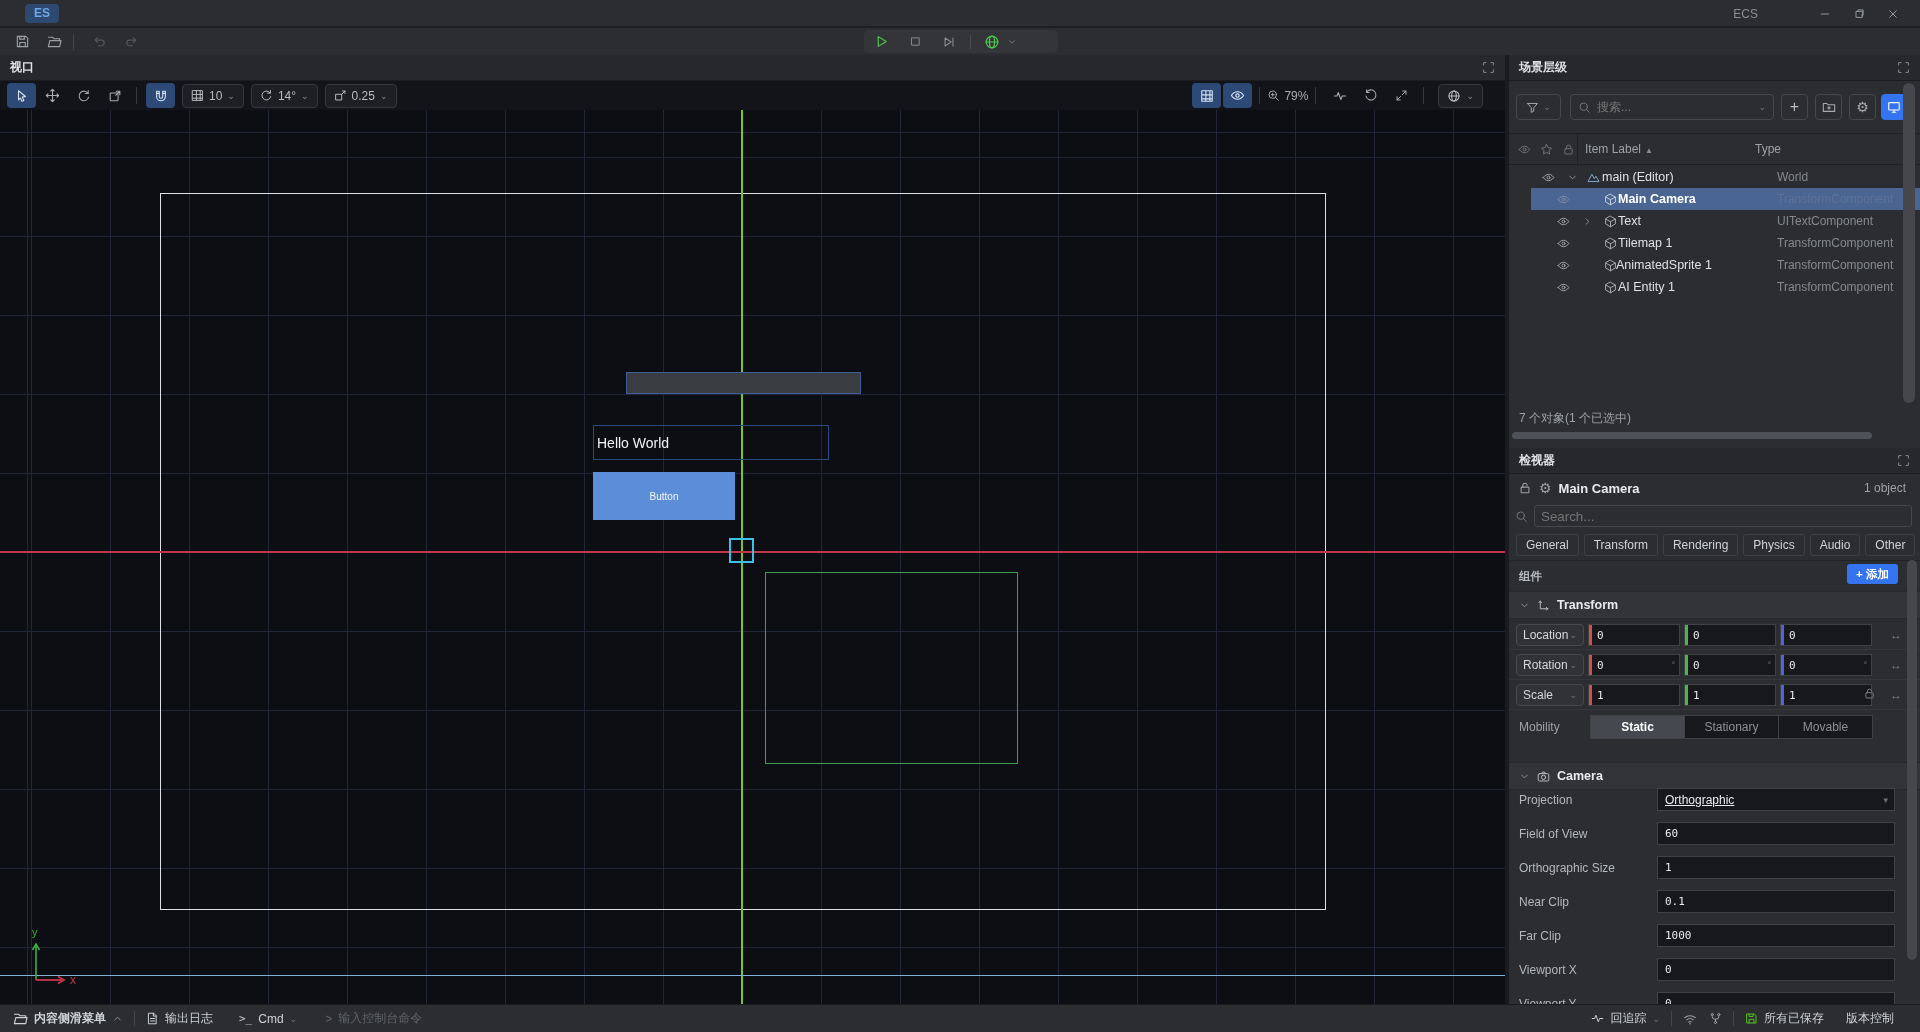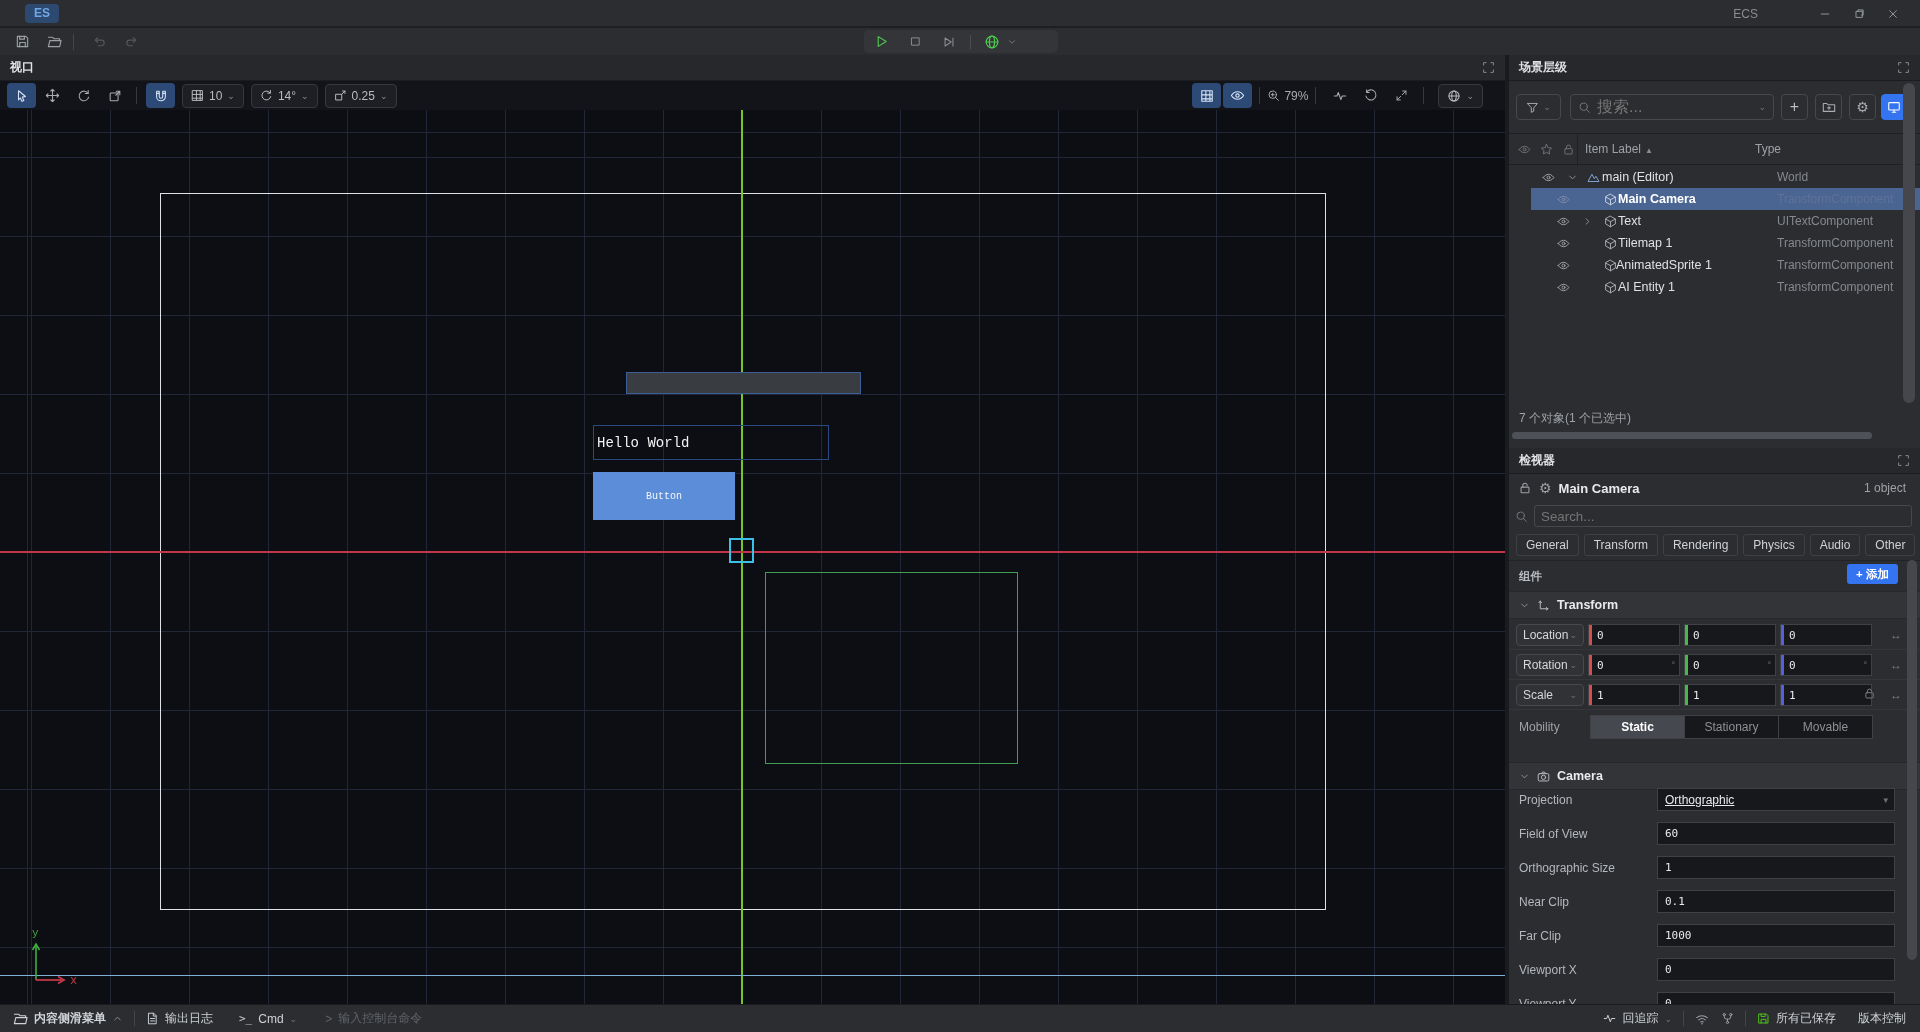--- a/index.html
+++ b/index.html
@@ -49,21 +49,21 @@
     display:flex; align-items:center; padding:0 8px; color:#b9bcc1; gap:5px; font-size:12px; }
   .vchip .caret, .caret { font-size:9px; color:#8a8d91; }
   .vp-right { position:absolute; right:22px; top:26px; height:29px; display:flex; align-items:center; }
   .zoom-label { display:flex; align-items:center; gap:4px; color:#a8abb0; font-size:12px; }
 
   
   .canvas { position:absolute; left:0; top:55px; width:1505px; height:894px; background:#0c0e13; overflow:hidden;
     background-image:
       repeating-linear-gradient(to right, #212739 0 1px, transparent 1px 79px),
       repeating-linear-gradient(to bottom, #212739 0 1px, transparent 1px 79px);
-    background-position: 31px 0, 0 47px; font-family: Liberation Mono, monospace; }
+    background-position: 31px 0, 0 47px; }
   .cam-bounds { position:absolute; left:160px; top:83px; width:1166px; height:717px; border:1px solid #dde0e5; }
   .green-vline { position:absolute; left:741px; top:0; width:2px; height:894px; background:#79c525; }
   .red-hline { position:absolute; left:0; top:441px; width:1505px; height:2px; background:#c23747; }
   .blue-hline { position:absolute; left:0; top:865px; width:1505px; height:1px; background:#7fb1d8; }
   .gray-bar { position:absolute; left:626px; top:262px; width:235px; height:22px; background:#393c41; border:1px solid #3c5e93; }
   .hello-box { position:absolute; left:593px; top:315px; width:236px; height:35px; border:1px solid #2a4a7f;
     display:flex; align-items:center; color:#f2f3f5; font-size:14px; padding-left:3px; }
   .ui-button { position:absolute; left:593px; top:362px; width:142px; height:48px; background:#5b8dd9;
     display:flex; align-items:center; justify-content:center; color:#f5f7fa; font-size:10px; }
   .sel-square { position:absolute; left:729px; top:428px; width:25px; height:25px; border:2px solid #3bc1e8; }
@@ -74,21 +74,21 @@
   .right-col { position:absolute; left:1505px; top:55px; width:415px; height:949px; background:#2b2d30; border-left:4px solid #1a1b1e; }
 
   
   .hier { position:absolute; left:0; top:0; width:411px; height:393px; }
   .hier-toolbar { position:absolute; left:0; top:26px; width:411px; height:52px; display:flex; align-items:center; }
   .sq-btn { height:26px; border:1px solid #46484c; border-radius:4px; background:transparent; color:#a8abb0;
     display:flex; align-items:center; justify-content:center; }
   .filter-btn { position:absolute; left:7px; width:45px; gap:4px; }
   .hier-search { position:absolute; left:61px; width:204px; height:26px; border:1px solid #46484c; border-radius:4px;
     display:flex; align-items:center; padding:0 7px; gap:6px; color:#73767b; }
-  .hier-search input { flex:1; background:transparent; border:none; outline:none; color:#cfd2d6; font-size:16px;
+  .hier-search input { flex:1; background:transparent; border:none; outline:none; color:#cfd2d6; font-size:12px;
     font-family:"Liberation Sans",sans-serif; min-width:0; }
   .hs-caret { font-size:9px; color:#73767b; }
   .add-btn { position:absolute; left:272px; width:27px; font-size:16px; color:#b9bcc1; }
   .folder-btn { position:absolute; left:306px; width:27px; }
   .gear-btn { position:absolute; left:340px; width:27px; font-size:14px; }
   .mon-btn { position:absolute; left:372px; width:25px; background:#3574f0; border-color:#3574f0; color:#fff; }
   .hier-cols { position:absolute; left:0; top:78px; width:411px; height:32px; border-top:1px solid #1f2023;
     border-bottom:1px solid #1f2023; display:flex; align-items:center; color:#70737a; }
   .hc-ic { margin-left:9px; color:#6f7278; }
   .hc-div { position:absolute; left:68px; top:0; width:1px; height:32px; background:#1f2023; }
@@ -159,21 +159,21 @@
     font-family:"DejaVu Sans Mono",monospace; font-size:11px; padding-left:7px; }
   .c-field.select input { font-family:"Liberation Sans",sans-serif; font-size:12px; color:#e8eaed;text-decoration:underline; }
   .c-caret { color:#6f7278; font-size:9px; padding-right:6px; }
 
   
   .statusbar { position:absolute; left:0; top:1004px; width:1920px; height:28px; background:#2b2d30;
     border-top:1px solid #1a1b1e; display:flex; align-items:center; font-size:12px; }
   .sb-item { display:flex; align-items:center; gap:6px; color:#cfd2d6; }
   .sb-dim { color:#606368; }
   .sb-div { width:1px; height:15px; background:#44464a; margin:0 11px; }
-  .sb-right { position:absolute; right:14px; display:flex; align-items:center;text-align:right; }
+  .sb-right { position:absolute; right:26px; display:flex; align-items:center;text-align:right; }
   .mono { font-family:"DejaVu Sans Mono",monospace; font-size:11px; }
   .green-txt { color:#52c41a; }
 </style>
 </head>
 <body>
 
 <div class="app">
 
   <div class="titlebar">
     <div class="logo-chip">ES</div>

